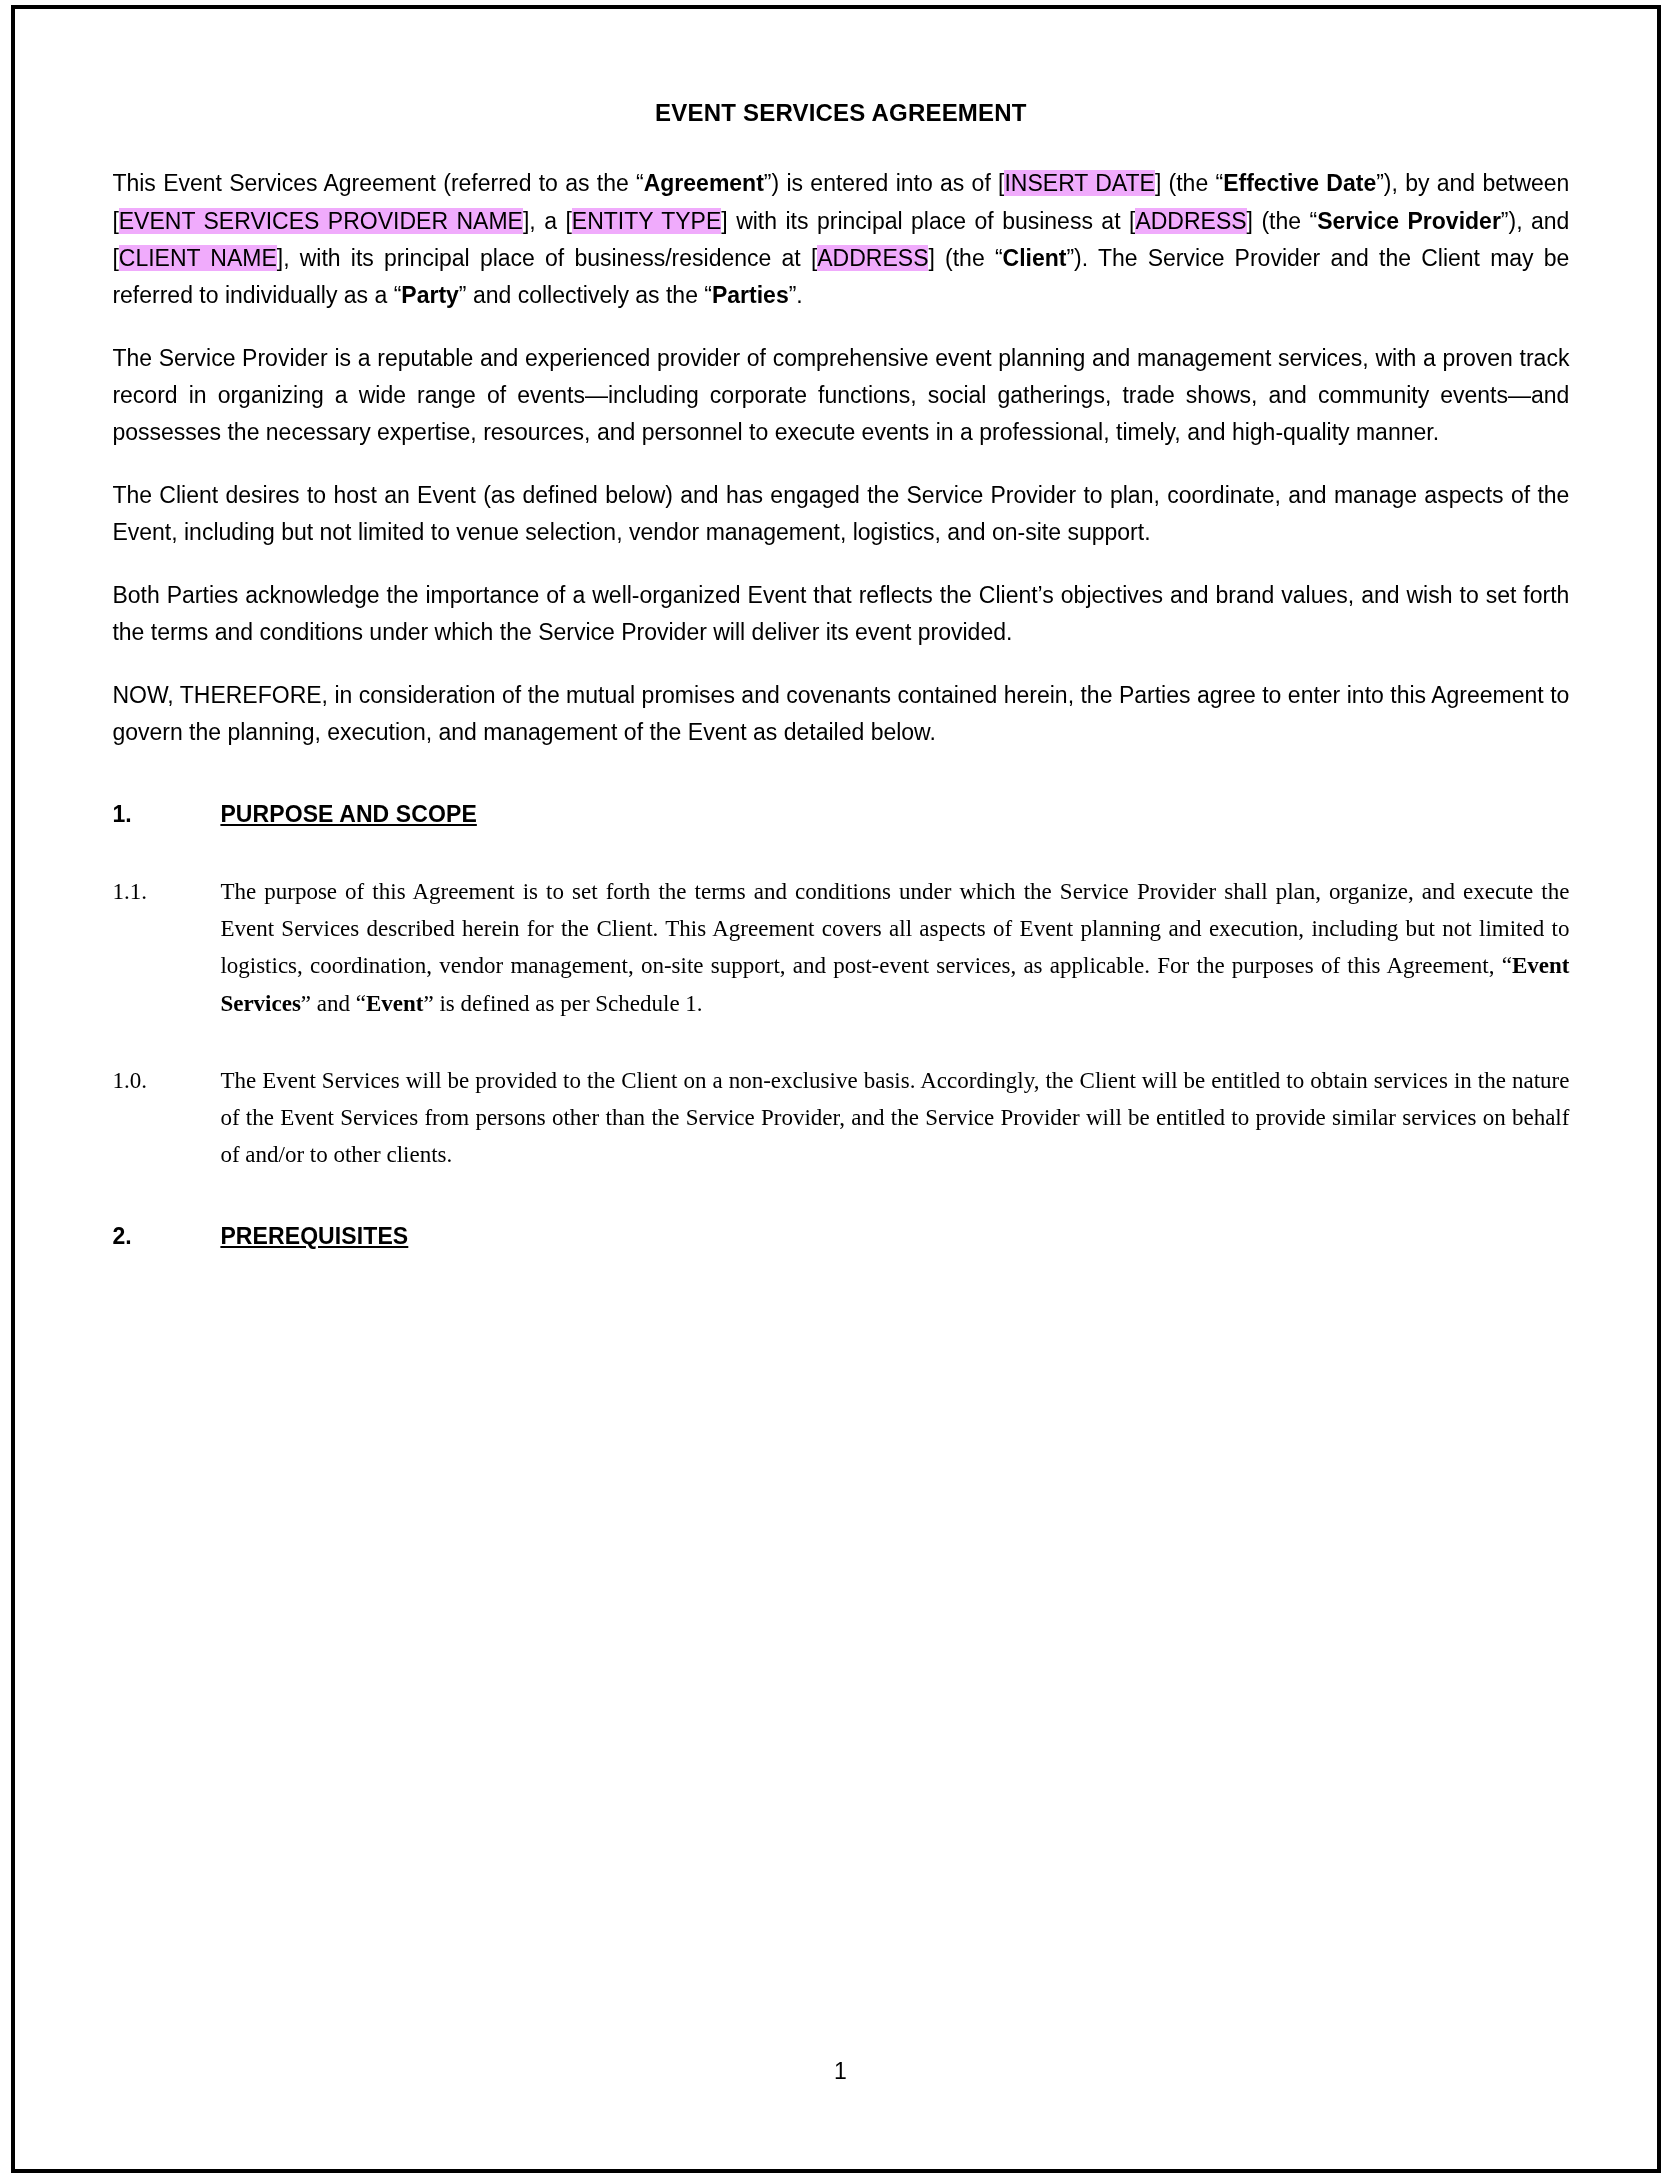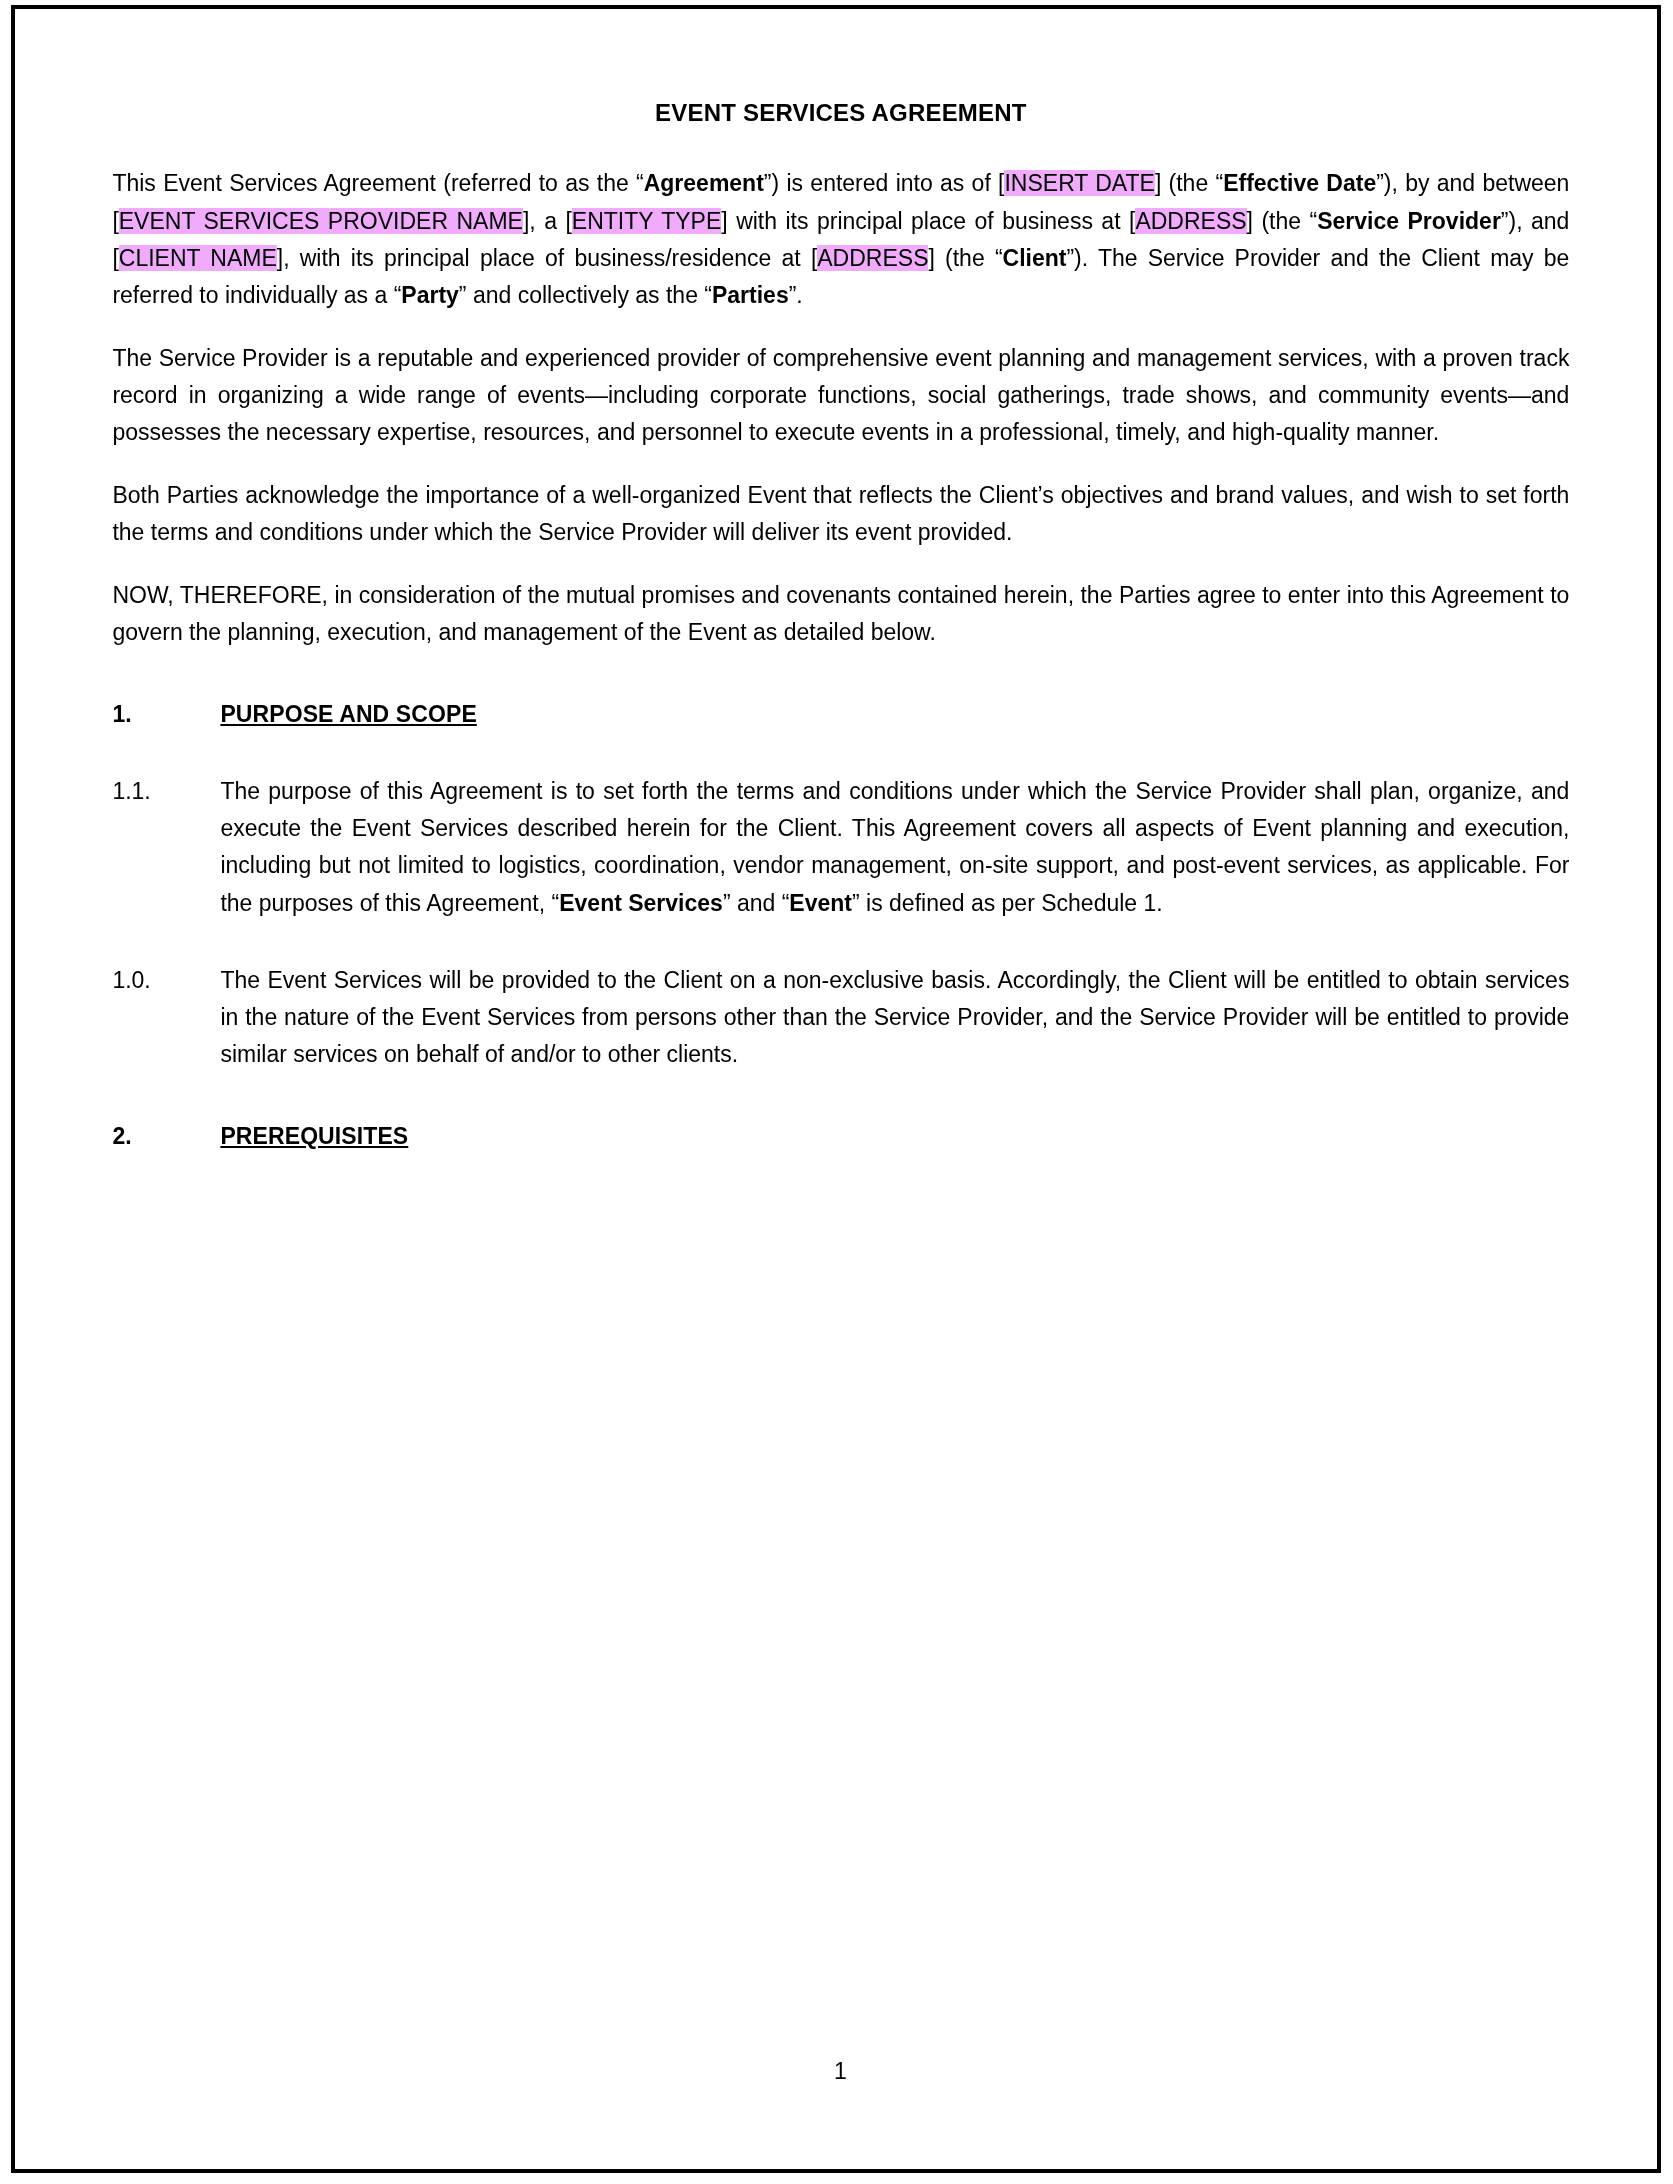--- a/index.html
+++ b/index.html
@@ -66,20 +66,21 @@
     flex: 1 1 auto;
     letter-spacing: 0.1px;
     text-decoration: underline;
   }
 
   .clause {
     display: flex;
     font-size: 23px;
     line-height: 1.62;
     margin: 8px 0 40px 0;
+    font-family: Liberation Serif, serif;
   }
   .clause .cl-num {
     width: 108px;
     flex: 0 0 108px;
   }
   .clause .cl-text {
     flex: 1 1 auto;
     text-align: justify;
     text-justify: inter-word;
   }
@@ -107,20 +108,21 @@
 <div class="page-frame">
 
   <div class="page-body">
 
     <h1 class="doc-title">EVENT SERVICES AGREEMENT</h1>
 
     <p class="para"><span>This Event Services Agreement (referred to as the “</span><span class="b">Agreement</span><span>”) is entered into as of [</span><span class="hl">INSERT DATE</span><span>] (the “</span><span class="b">Effective Date</span><span>”), by and between [</span><span class="hl">EVENT SERVICES PROVIDER NAME</span><span>], a [</span><span class="hl">ENTITY TYPE</span><span>] with its principal place of business at [</span><span class="hl">ADDRESS</span><span>] (the “</span><span class="b">Service Provider</span><span>”), and [</span><span class="hl">CLIENT NAME</span><span>], with its principal place of business/residence at [</span><span class="hl">ADDRESS</span><span>] (the “</span><span class="b">Client</span><span>”). The Service Provider and the Client may be referred to individually as a “</span><span class="b">Party</span><span>” and collectively as the “</span><span class="b">Parties</span><span>”.</span></p>
 
     <p class="para">The Service Provider is a reputable and experienced provider of comprehensive event planning and management services, with a proven track record in organizing a wide range of events—including corporate functions, social gatherings, trade shows, and community events—and possesses the necessary expertise, resources, and personnel to execute events in a professional, timely, and high-quality manner.</p>
 
+    <p class="para">The Client desires to host an Event (as defined below) and has engaged the Service Provider to plan, coordinate, and manage aspects of the Event, including but not limited to venue selection, vendor management, logistics, and on-site support.</p>
 
     <p class="para">Both Parties acknowledge the importance of a well-organized Event that reflects the Client’s objectives and brand values, and wish to set forth the terms and conditions under which the Service Provider will deliver its event provided.</p>
 
     <p class="para">NOW, THEREFORE, in consideration of the mutual promises and covenants contained herein, the Parties agree to enter into this Agreement to govern the planning, execution, and management of the Event as detailed below.</p>
 
     <div class="section-heading">
       <span class="sec-num">1.</span>
       <span class="sec-title">PURPOSE AND SCOPE</span>
     </div>
 

